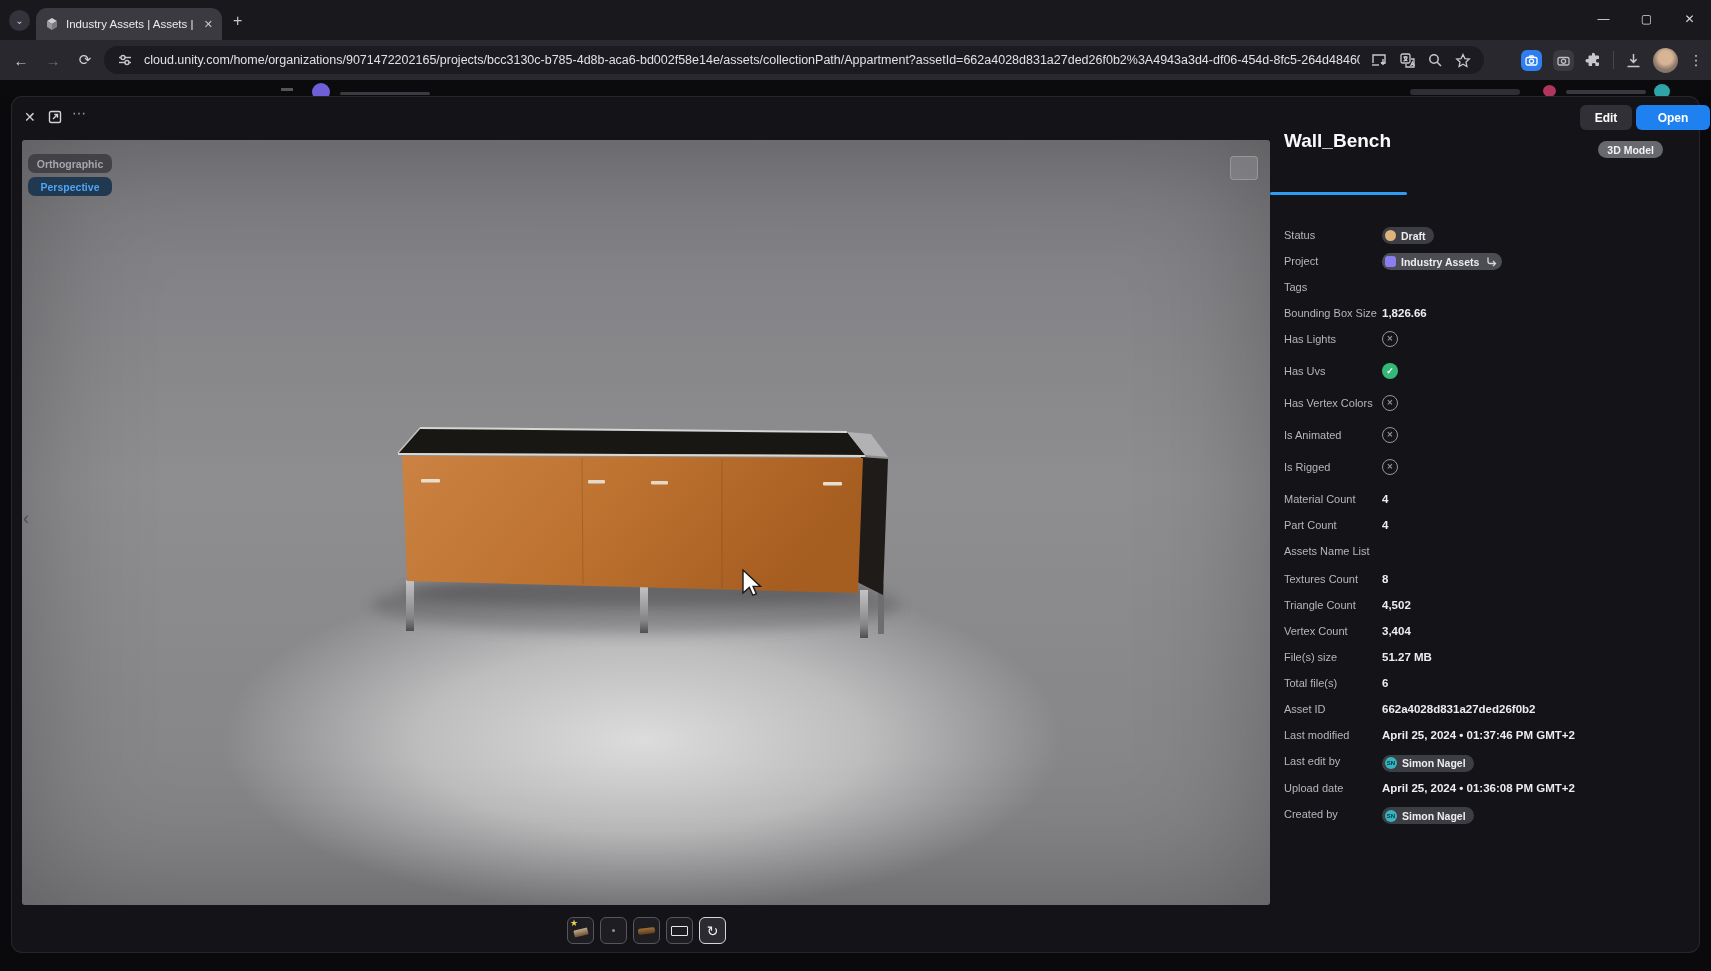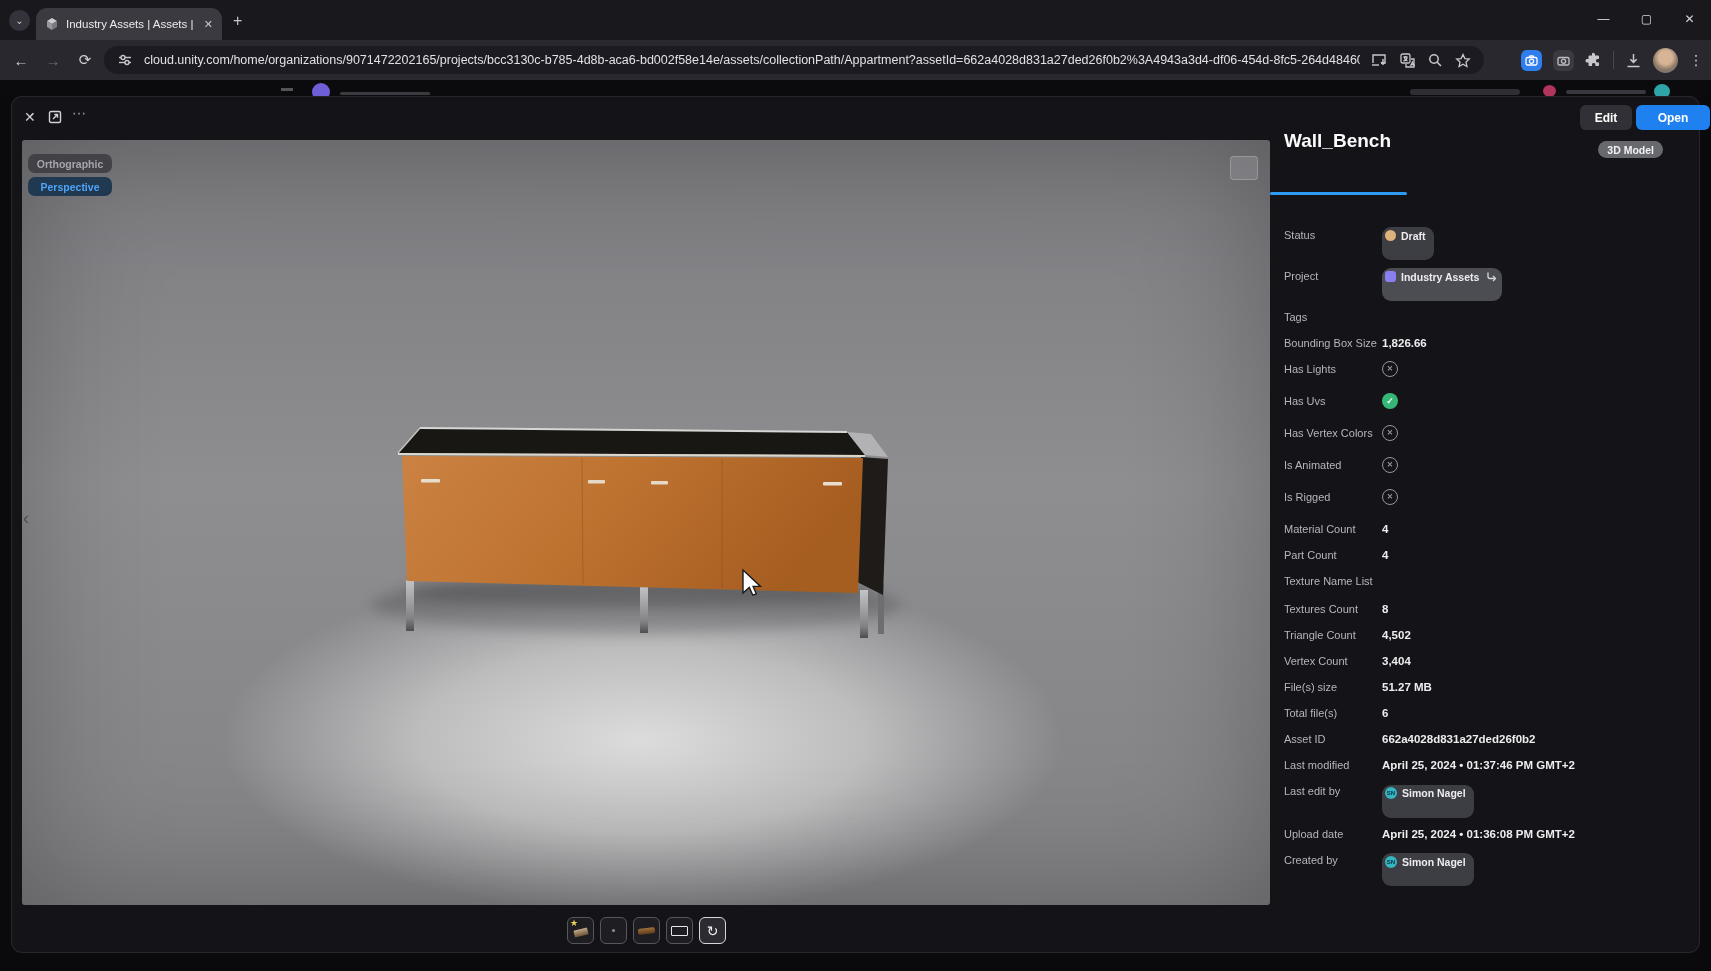--- a/index.html
+++ b/index.html
@@ -95,21 +95,21 @@
   .row-label{flex:none;width:98px;font-size:11px;color:#b5b5bc;line-height:16px;}
   .row-value{font-size:11.5px;font-weight:bold;color:#ededf0;line-height:16px;min-height:16px;}
   .tex-line{font-size:10.5px;font-weight:bold;line-height:14px;white-space:nowrap;color:#e9e9ec;}
 
   .icon-x{width:16px;height:16px;border-radius:50%;border:1.5px solid #94949b;box-sizing:border-box;
           display:flex;align-items:center;justify-content:center;font-size:7.5px;color:#94949b;font-weight:bold;}
   .icon-check{width:16px;height:16px;border-radius:50%;background:#35b877;
           display:flex;align-items:center;justify-content:center;font-size:9px;color:#fff;font-weight:bold;}
 
   .pill{display:inline-flex;align-items:center;height:17px;border-radius:9px;background:#3d3d44;
-        padding:0 8px 16px 3px;gap:5px;font-size:10.5px;font-weight:bold;color:#ededf0;}
+        padding:0 8px 0 3px;gap:5px;font-size:10.5px;font-weight:bold;color:#ededf0;}
   .pill.project{background:#4c4c53;padding-right:5px;}
   .status-dot{width:11px;height:11px;border-radius:50%;flex:none;}
   .proj-icon{width:11px;height:11px;border-radius:3px;flex:none;}
   .user-avatar{width:12px;height:12px;border-radius:50%;flex:none;display:flex;align-items:center;justify-content:center;
                font-size:6px;font-weight:bold;color:#06343b;}
   .branch-icon{display:flex;align-items:center;margin-left:2px;}
 </style>
 </head>
 <body>
 
@@ -370,21 +370,21 @@
           </div>
           <div class="info-row text">
             <div class="row-label">Material Count</div>
             <div class="row-value">4</div>
           </div>
           <div class="info-row text">
             <div class="row-label">Part Count</div>
             <div class="row-value">4</div>
           </div>
           <div class="info-row multiline">
-            <div class="row-label">Texture Name List</div>
+            <div class="row-label">Assets Name List</div>
           </div>
           <div class="info-row text">
             <div class="row-label">Textures Count</div>
             <div class="row-value">8</div>
           </div>
           <div class="info-row text">
             <div class="row-label">Triangle Count</div>
             <div class="row-value">4,502</div>
           </div>
           <div class="info-row text">

